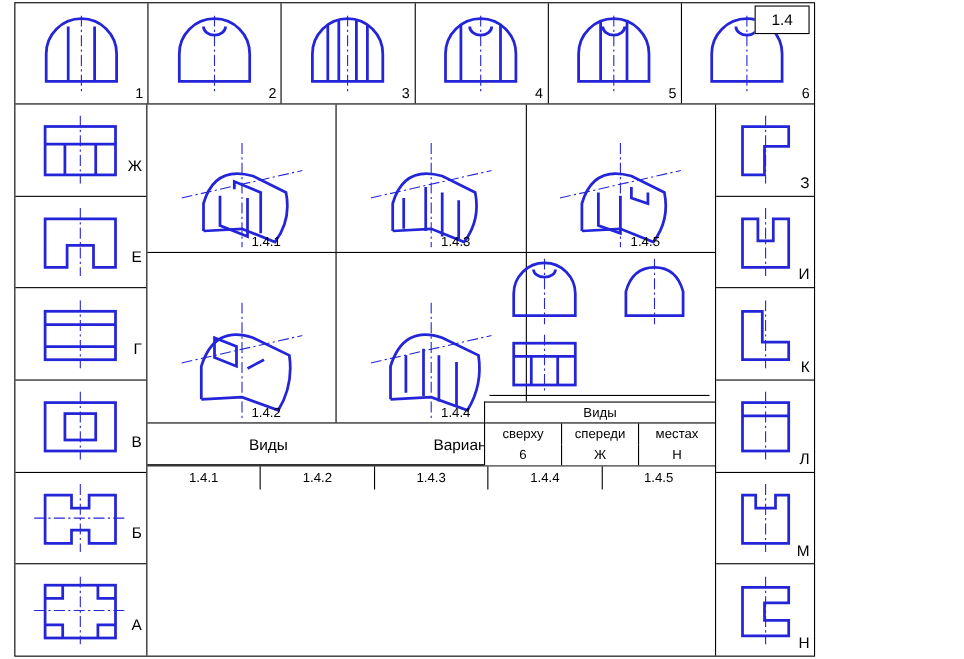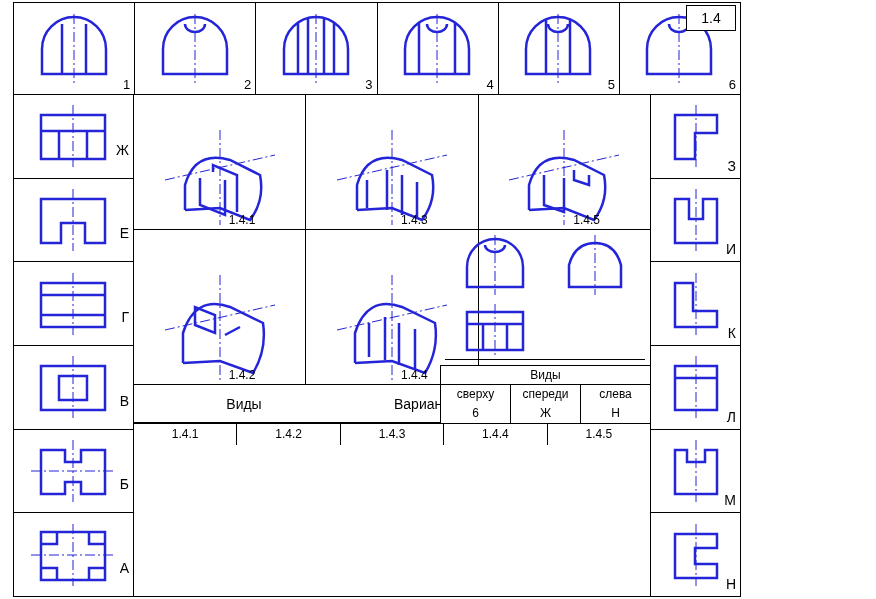--- a/index.html
+++ b/index.html
@@ -392,21 +392,21 @@
 
       <div class="answer-block">
         <div class="ans-top" style="position:relative;">
           <div class="ans-title1">Виды</div>
           <div class="ans-title2">Вариант 1</div>
           <div class="ans-tbl" style="position:absolute;right:0;top:-20px;height:58px;border-top:1px solid #000;background:#fff;">
             <div class="ans-tbl-head">Виды</div>
             <div class="ans-tbl-row">
               <div class="ans-tbl-c">сверху</div>
               <div class="ans-tbl-c">спереди</div>
-              <div class="ans-tbl-c">слева</div>
+              <div class="ans-tbl-c">местах</div>
             </div>
             <div class="ans-tbl-row">
               <div class="ans-tbl-c">6</div>
               <div class="ans-tbl-c">Ж</div>
               <div class="ans-tbl-c">Н</div>
             </div>
           </div>
         </div>
         <div class="bottom-tbl">
           <div class="bt-cell">1.4.1</div>

